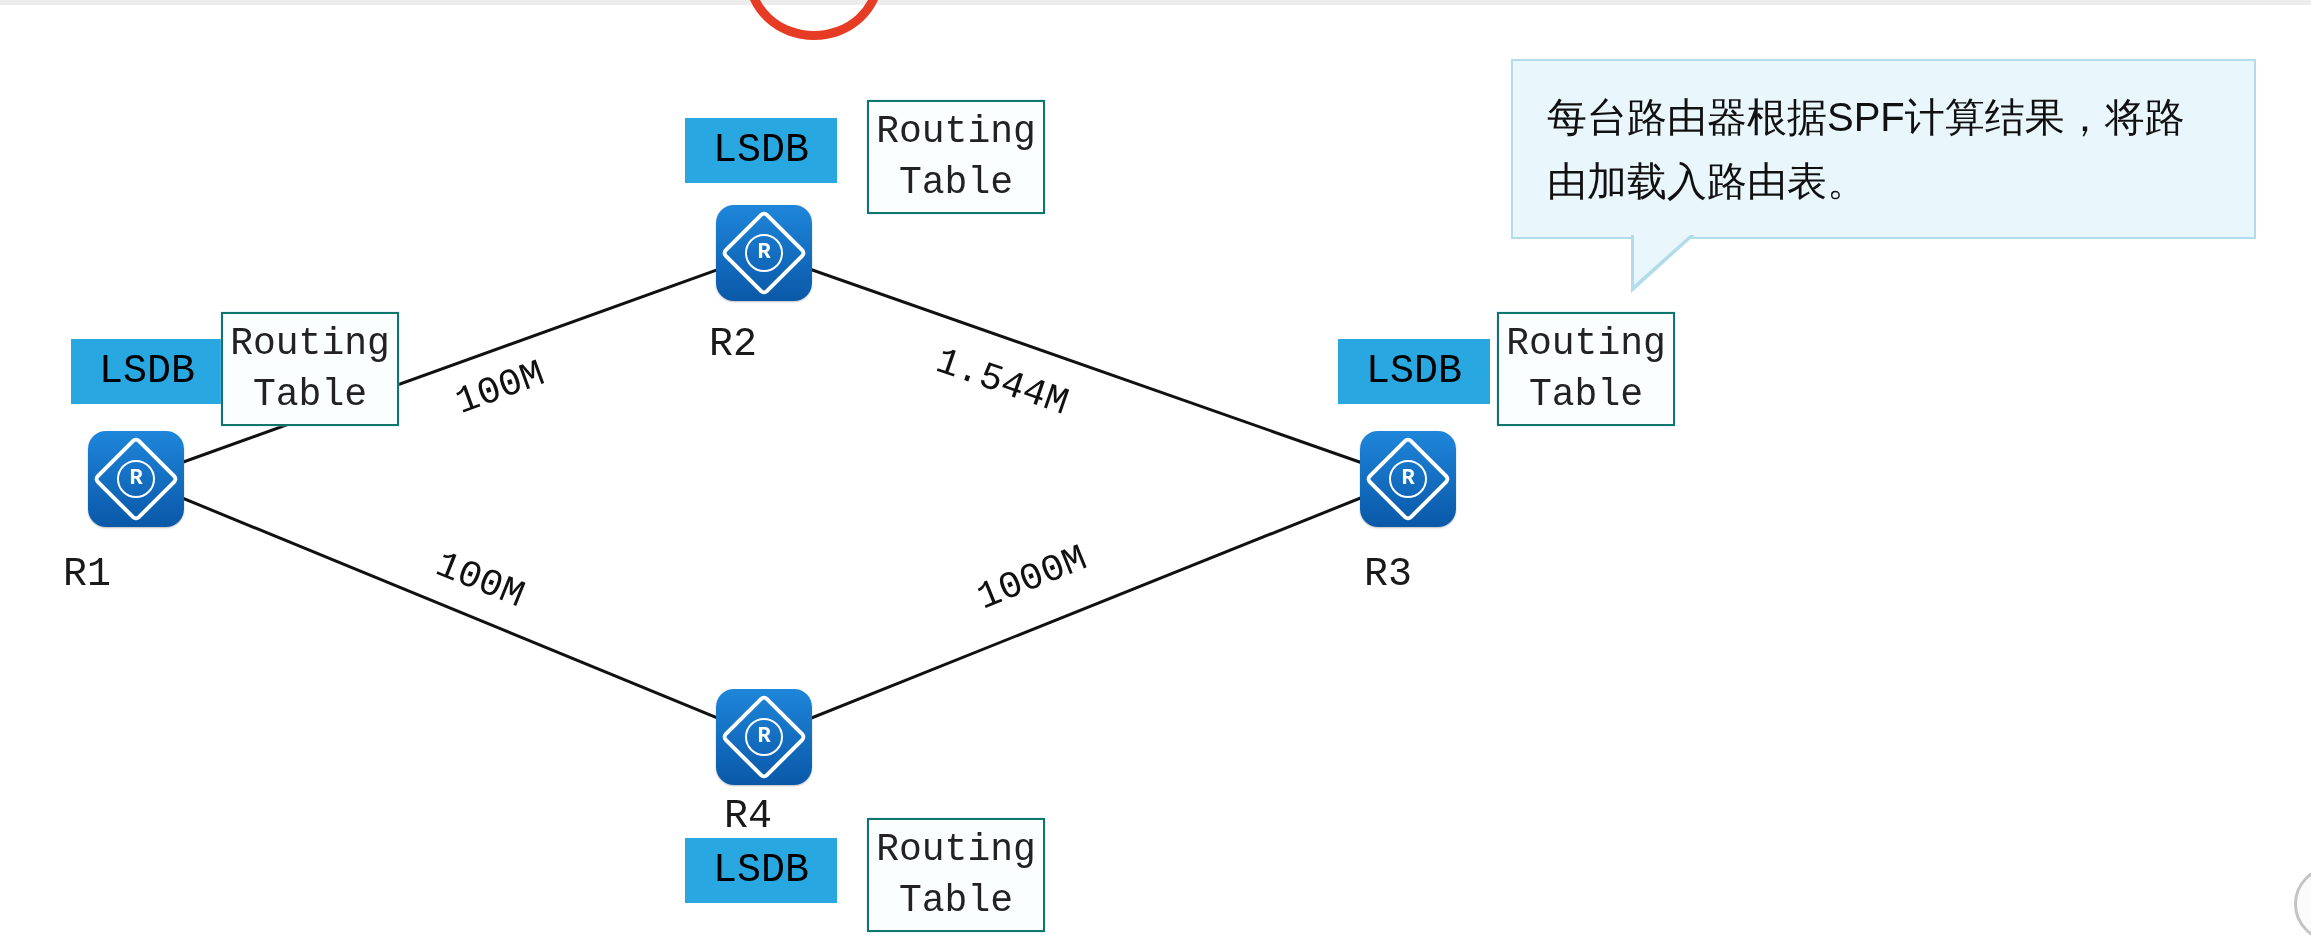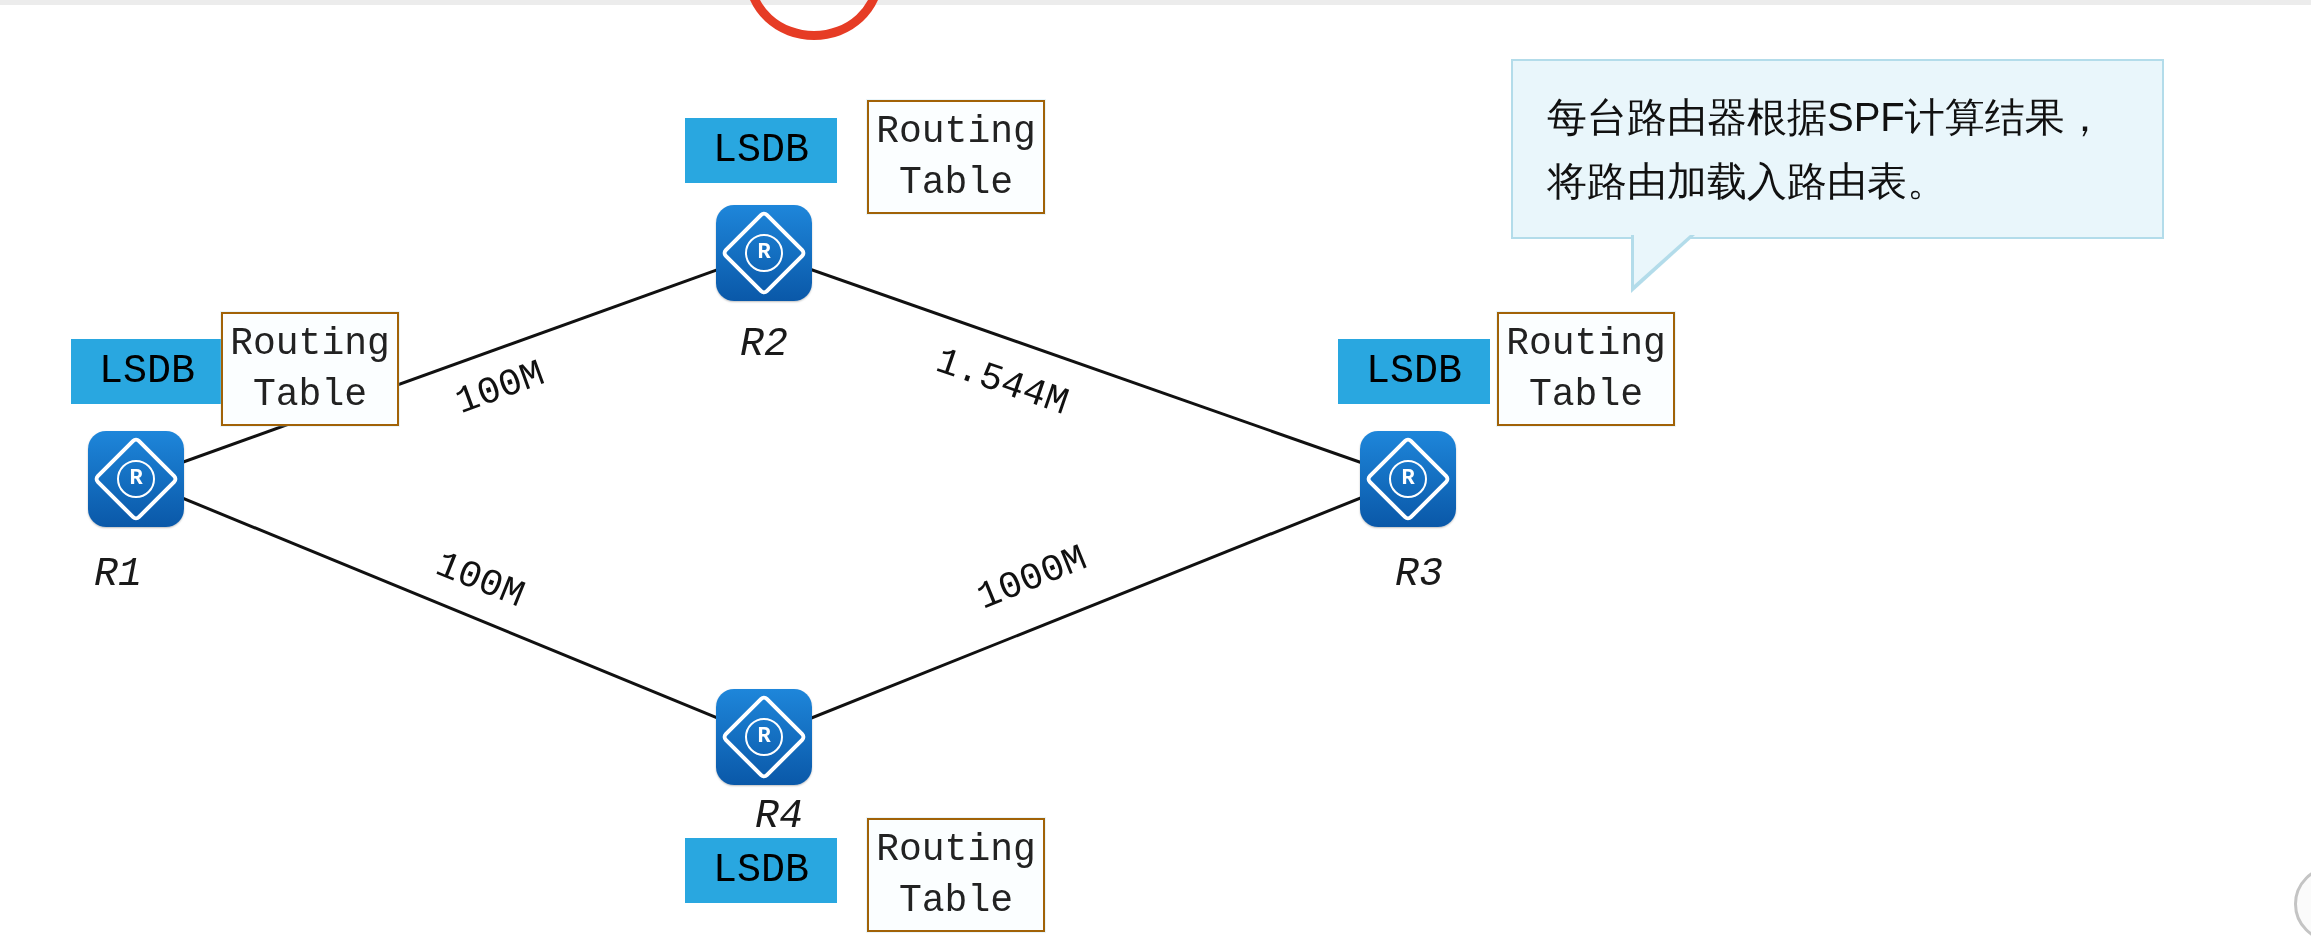--- a/index.html
+++ b/index.html
@@ -26,41 +26,41 @@
   .diamond{
     width:54px;height:54px;border:4px solid #ffffff;border-radius:6px;
     transform:rotate(45deg);display:flex;align-items:center;justify-content:center;
   }
   .r-circle{
     transform:rotate(-45deg);width:34px;height:34px;border:2.5px solid #ffffff;
     border-radius:50%;display:flex;align-items:center;justify-content:center;
     color:#ffffff;font-size:22px;font-weight:bold;line-height:1;
   }
   .node-name{
-    position:absolute;z-index:2;font-size:40px;color:#1a1a1a;text-align:center;width:110px;font-style:italic;
+    position:absolute;z-index:2;font-size:40px;color:#1a1a1a;text-align:left;width:110px;
   }
 
   
   .lsdb{
     position:absolute;z-index:2;background:#29a7e0;color:#000000;
     font-size:40px;padding:10px 28px;display:flex;align-items:center;justify-content:center;
   }
 
   
   .rtbox{
     position:absolute;z-index:2;width:174px;height:110px;
-    background:#fbfeff;border:2px solid #a16207;color:#222;
+    background:#fbfeff;border:2px solid #0f766e;color:#222;
     font-size:38px;line-height:1.35;text-align:center;
     display:flex;align-items:center;justify-content:center;
     box-shadow:0 0 0 1px rgba(166,216,234,.25);
   }
 
   
   .callout{
-    position:absolute;left:1511px;top:59px;width:653px;z-index:2;
+    position:absolute;left:1511px;top:59px;width:745px;z-index:2;
     background:#e9f6fb;border:2px solid #b3dcea;box-sizing:border-box;
     padding:24px 34px;font-size:40px;line-height:1.6;color:#111;
     font-family:"Liberation Sans","DejaVu Sans",sans-serif;
   }
   .tri-outer{
     position:absolute;left:118px;bottom:-56px;width:0;height:0;
     border-top:58px solid #b3dcea;border-right:64px solid transparent;
   }
   .tri-inner{
     position:absolute;left:121px;bottom:-48px;width:0;height:0;

